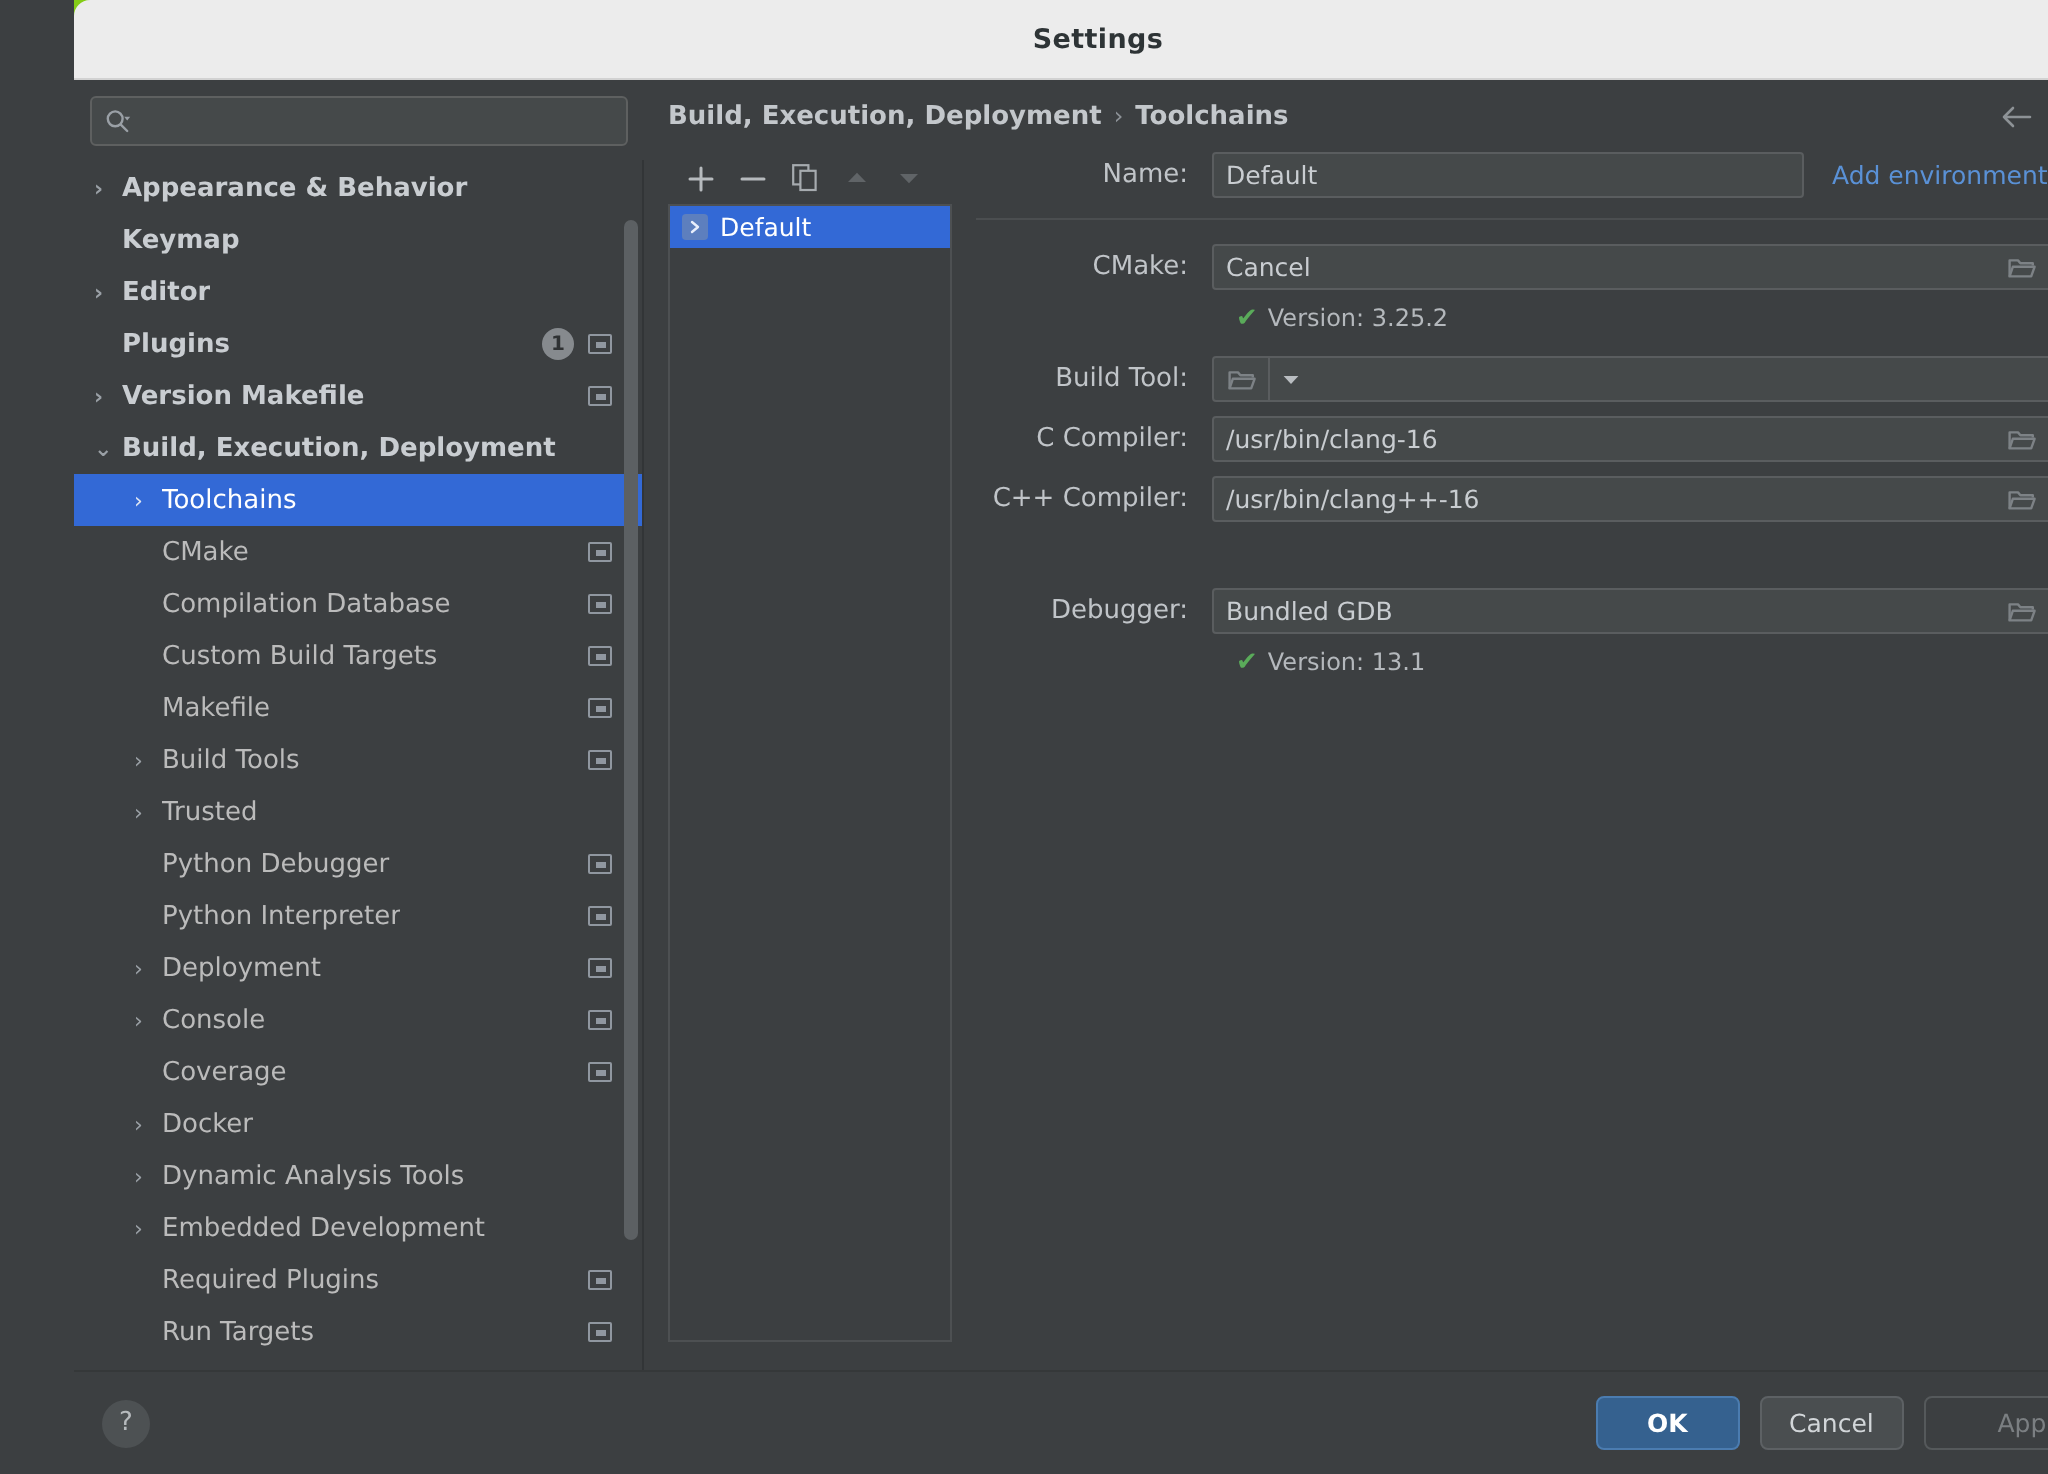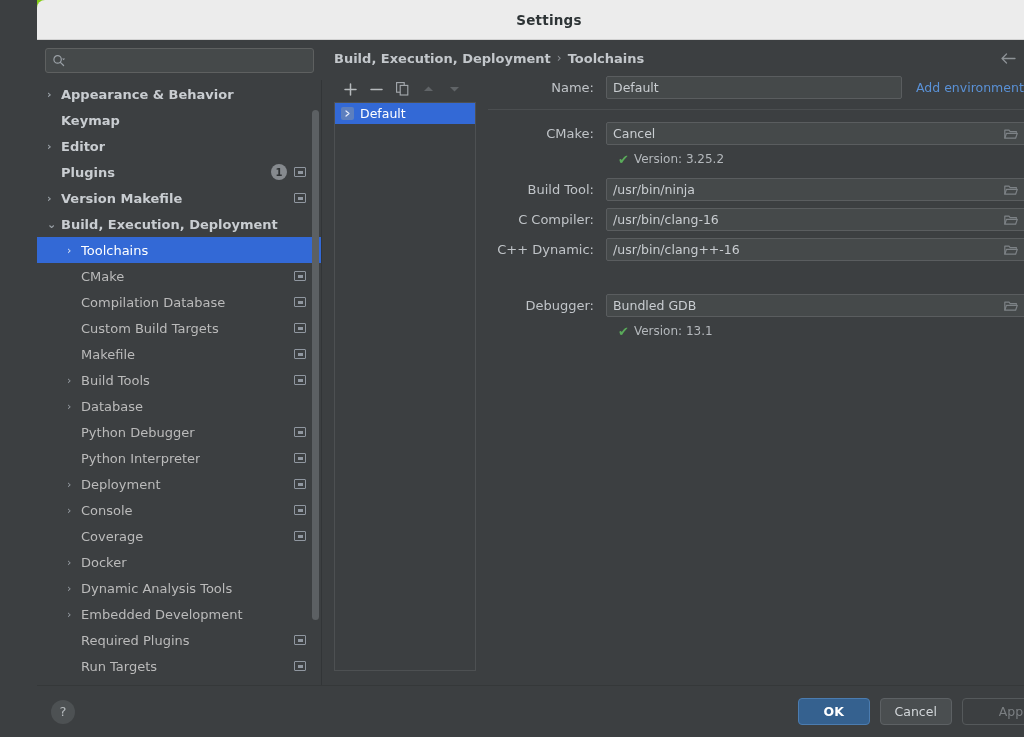--- a/index.html
+++ b/index.html
@@ -400,21 +400,21 @@
             <span class="chev">›</span>
             <span class="tree-label">Build Tools</span>
             <span class="tree-right">
               <span class="proj-icon">
                 <i></i>
               </span>
             </span>
           </div>
           <div class="tree-item lvl1">
             <span class="chev">›</span>
-            <span class="tree-label">Database</span>
+            <span class="tree-label">Trusted</span>
           </div>
           <div class="tree-item lvl1">
             <span class="chev"></span>
             <span class="tree-label">Python Debugger</span>
             <span class="tree-right">
               <span class="proj-icon">
                 <i></i>
               </span>
             </span>
           </div>
@@ -594,21 +594,20 @@
             </div>
           </div>
           <div class="version-row">
             <span class="check">✔</span>
             <span>Version: 3.25.2</span>
           </div>
 
           <div class="form-row">
             <div class="form-label">Build Tool:</div>
             <div class="field">
-              <span class="val">/usr/bin/ninja</span>
               <span class="fld-browse">
                 <svg width="14" height="12" viewBox="0 0 14 12" aria-hidden="true">
                   <path d="M0.8 10.2 V2.2 H5 L6.2 3.6 H12.4 V4.8" stroke="#7d8286" stroke-width="1.2" fill="none" stroke-linejoin="round"></path>
                   <path d="M2.4 5.4 H13.3 L11.6 10.2 H0.8 Z" stroke="#7d8286" stroke-width="1.2" fill="none" stroke-linejoin="round"></path>
                 </svg>
               </span>
               <span class="fld-arrow">
                 <svg width="9" height="6" viewBox="0 0 9 6" aria-hidden="true">
                   <path d="M0.8 1 L4.5 5 L8.2 1 Z" fill="#b9bdc1"></path>
                 </svg>
@@ -628,21 +627,21 @@
               </span>
               <span class="fld-arrow">
                 <svg width="9" height="6" viewBox="0 0 9 6" aria-hidden="true">
                   <path d="M0.8 1 L4.5 5 L8.2 1 Z" fill="#b9bdc1"></path>
                 </svg>
               </span>
             </div>
           </div>
 
           <div class="form-row">
-            <div class="form-label">C++ Dynamic:</div>
+            <div class="form-label">C++ Compiler:</div>
             <div class="field">
               <span class="val">/usr/bin/clang++-16</span>
               <span class="fld-browse">
                 <svg width="14" height="12" viewBox="0 0 14 12" aria-hidden="true">
                   <path d="M0.8 10.2 V2.2 H5 L6.2 3.6 H12.4 V4.8" stroke="#7d8286" stroke-width="1.2" fill="none" stroke-linejoin="round"></path>
                   <path d="M2.4 5.4 H13.3 L11.6 10.2 H0.8 Z" stroke="#7d8286" stroke-width="1.2" fill="none" stroke-linejoin="round"></path>
                 </svg>
               </span>
               <span class="fld-arrow">
                 <svg width="9" height="6" viewBox="0 0 9 6" aria-hidden="true">

